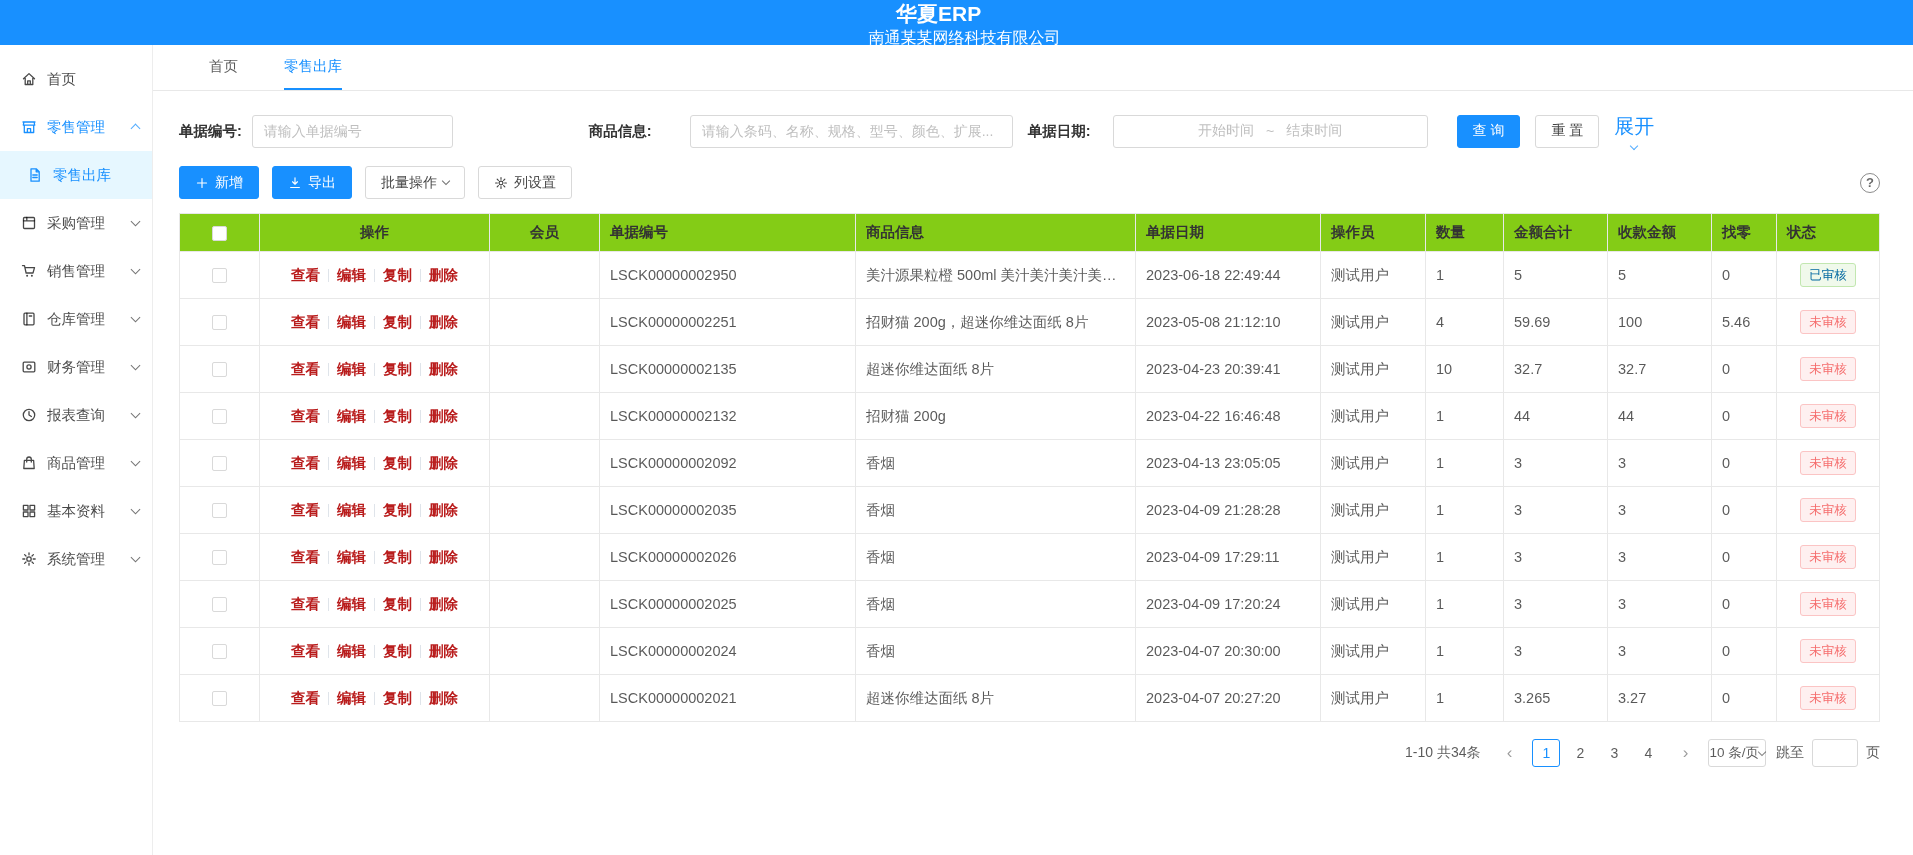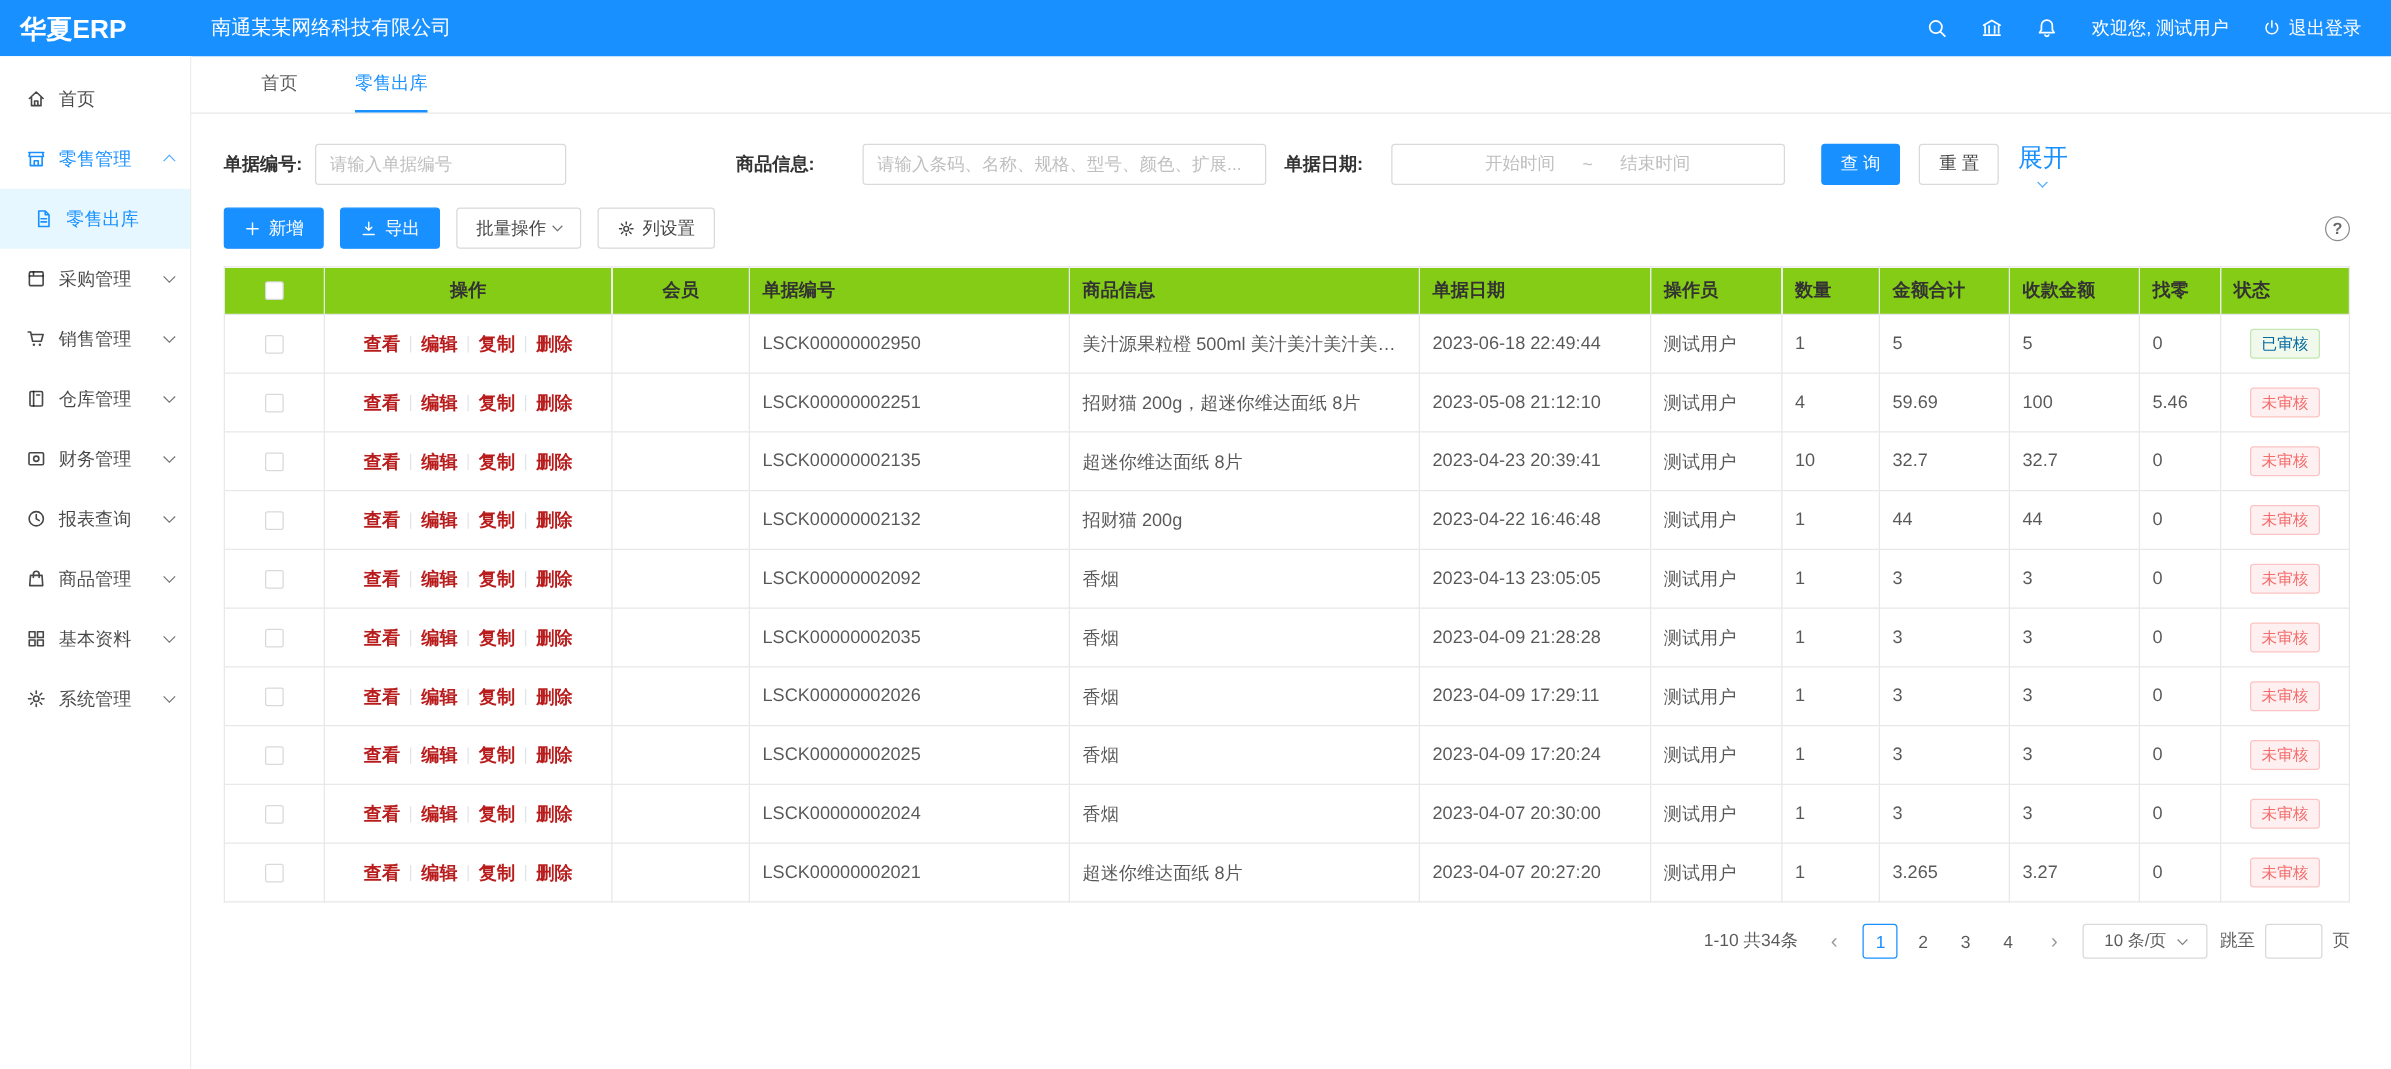--- a/index.html
+++ b/index.html
@@ -1,20 +1,20 @@
 <!DOCTYPE html>
 <html><head>
 <meta charset="utf-8">
 <style>
   * { margin:0; padding:0; box-sizing:border-box; }
   html,body { width:1913px; height:855px; overflow:hidden; background:#fff;
     font-family:"Liberation Sans","DejaVu Sans",sans-serif; font-size:14px; color:rgba(0,0,0,.72); }
 
   
-  .topbar { height:45px; background:#1890ff; display:flex; align-items:center; color:#fff; }
+  .topbar { height:45px; background:#1890ff; display:flex; align-items:center; color:#fff;flex-direction:column; }
   .logo { width:153px; flex-shrink:0; font-size:21px; font-weight:bold; padding-left:16px; white-space:nowrap; }
   .company { font-size:16px; padding-left:16px; white-space:nowrap; }
   .topbar-right { margin-left:auto; display:flex; align-items:center; gap:27px; padding-right:24px; }
   .tb-icon { display:flex; cursor:pointer; }
   .tb-icon svg { width:17px; height:17px; display:block; }
   .welcome { font-size:14.5px; white-space:nowrap; }
   .logout { display:flex; align-items:center; gap:6px; cursor:pointer; font-size:14.5px; white-space:nowrap; }
   .logout .tb-icon svg { width:15px; height:15px; }
 
   
@@ -44,21 +44,21 @@
 
   
   .filter-row { display:flex; align-items:center; margin-bottom:17px; }
   .f-label { font-size:14.5px; font-weight:600; color:#333; margin-right:10px; white-space:nowrap; }
   .f-input { height:33px; border:1px solid #d9d9d9; border-radius:3px; padding:0 11px; font-size:14px;
     color:rgba(0,0,0,.65); outline:none; font-family:inherit; }
   .f-input::placeholder { color:#bfbfbf; }
   .w-doc { width:201px; margin-right:136px; }
   .w-prod { width:323px; margin-left:28px; margin-right:15px; }
   .daterange { width:315px; height:33px; border:1px solid #d9d9d9; border-radius:3px; margin-left:12px;
-    display:flex; align-items:center; justify-content:center; gap:22px; color:#bfbfbf; font-size:14px;
+    display:flex; align-items:center; justify-content:center; gap:12px; color:#bfbfbf; font-size:14px;
     margin-right:29px; cursor:pointer; }
   .btn { height:33px; border-radius:3px; border:1px solid #d9d9d9; background:#fff; font-size:14px;
     padding:0 15px; cursor:pointer; color:rgba(0,0,0,.75); display:inline-flex; align-items:center;
     gap:6px; font-family:inherit; white-space:nowrap; }
   .btn-primary { background:#1890ff; border-color:#1890ff; color:#fff; }
   .btn-search,.btn-reset { margin-right:15px; }
   .link { color:#1890ff; cursor:pointer; display:inline-flex; align-items:center; gap:6px; font-size:20px;flex-direction:column; }
 
   
   .toolbar { display:flex; align-items:center; gap:13px; margin-bottom:14px; }
@@ -88,21 +88,21 @@
   .pagination { display:flex; align-items:center; justify-content:flex-end; gap:10px;
     padding:17px 0 0; font-size:14px; color:rgba(0,0,0,.65); }
   .pg-total { margin-right:6px; }
   .pg-arrow { width:26px; height:28px; display:flex; align-items:center; justify-content:center;
     color:rgba(0,0,0,.4); cursor:pointer; font-size:17px; }
   .pg-pages { display:flex; gap:6px; }
   .pg-num { min-width:28px; height:28px; display:flex; align-items:center; justify-content:center;
     cursor:pointer; border-radius:3px; }
   .pg-num.current { border:1px solid #1890ff; color:#1890ff; background:#fff; }
   .pg-size { height:28px; border:1px solid #d9d9d9; border-radius:3px; display:flex; align-items:center;
-    gap:10px; padding:0 16px; cursor:pointer; font-size:13.5px; color:rgba(0,0,0,.65); }
+    padding:0 0; cursor:pointer; font-size:13.5px; color:rgba(0,0,0,.65); }
   .pg-jump { display:flex; align-items:center; gap:8px; }
   .pg-jump-input { width:46px; height:28px; border:1px solid #d9d9d9; border-radius:3px; outline:none;
     font-family:inherit; padding:0 6px; }
 </style>
 </head>
 <body>
 
 <header class="topbar">
   <div class="logo">华夏ERP</div>
   <div class="company">南通某某网络科技有限公司</div>

